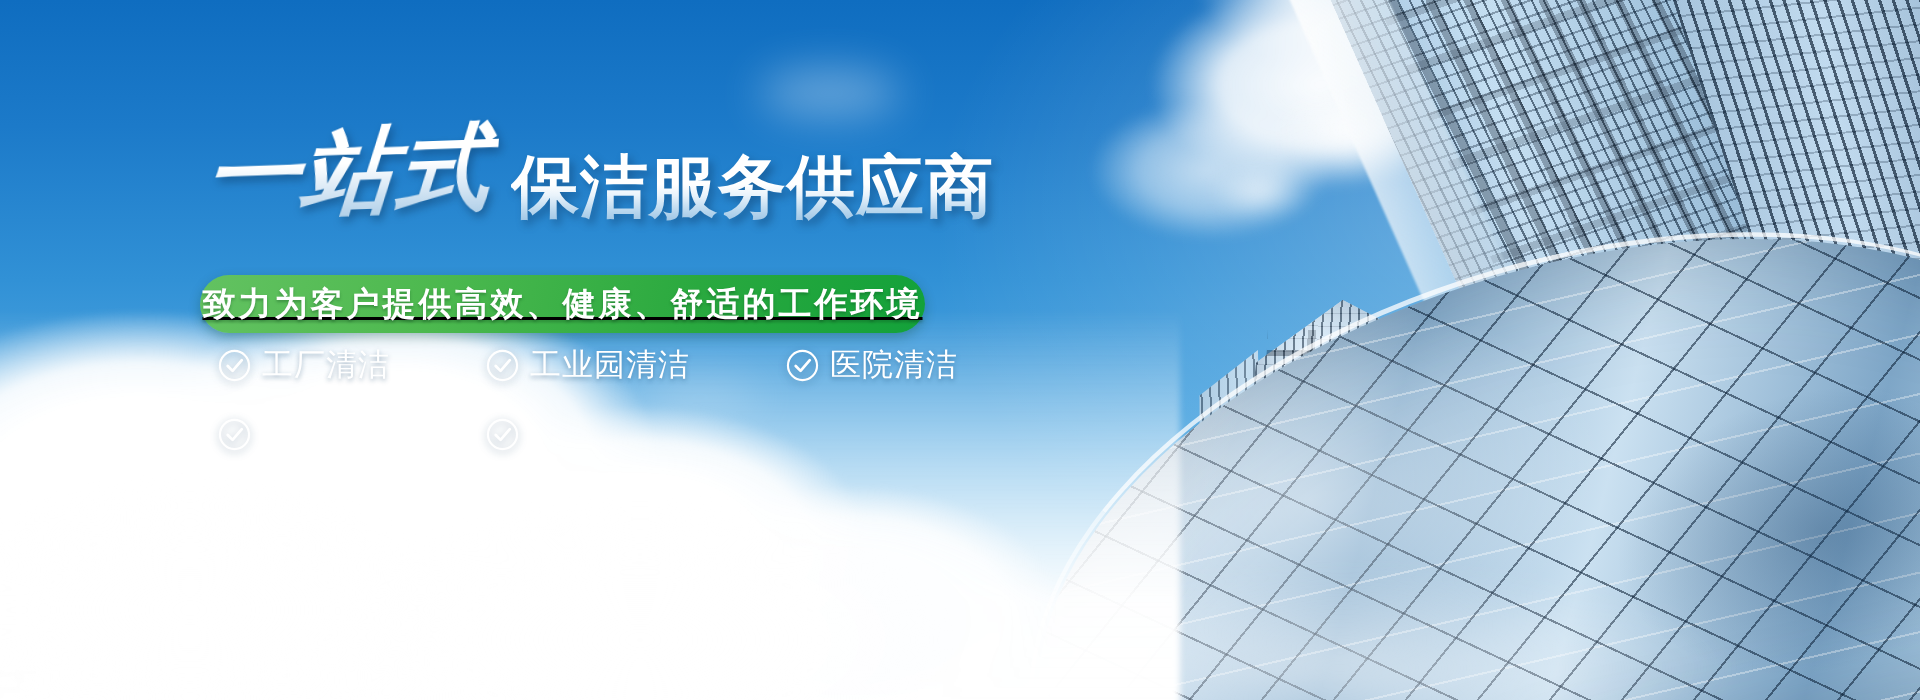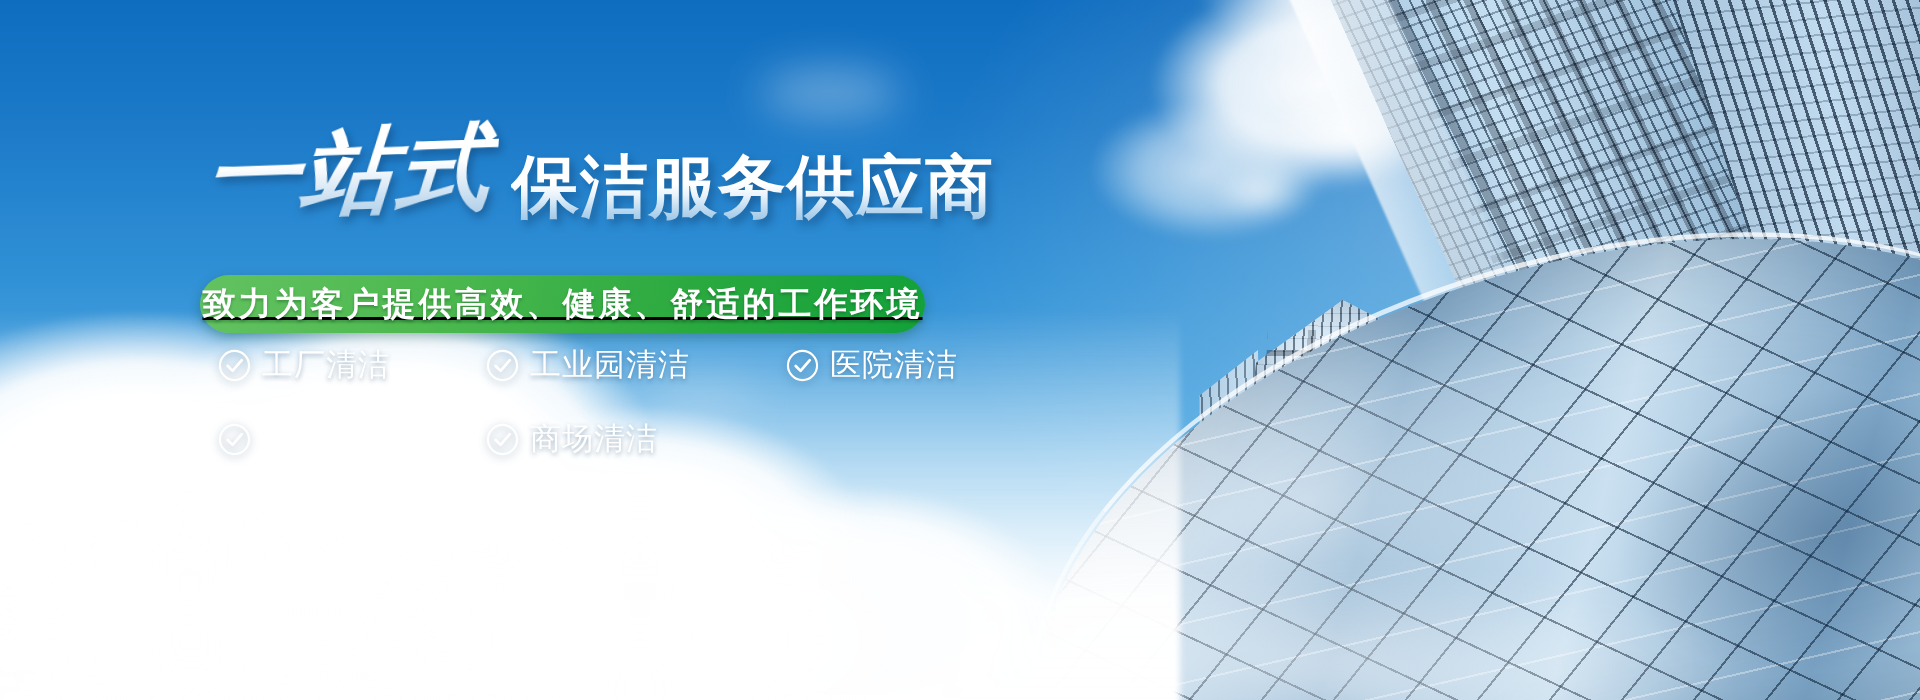--- a/index.html
+++ b/index.html
@@ -315,18 +315,17 @@
           <circle cx="17" cy="17" r="15"></circle>
           <path d="M10 17.5 L15 22.5 L24.5 11.5"></path>
         </svg>
       </div>
 
       <div class="feature">
         <svg class="check-icon" viewBox="0 0 34 34">
           <circle cx="17" cy="17" r="15"></circle>
           <path d="M10 17.5 L15 22.5 L24.5 11.5"></path>
         </svg>
-        <span>商场清洁</span>
       </div>
 
     </div>
   </div>
 </div>
 
 </body></html>

